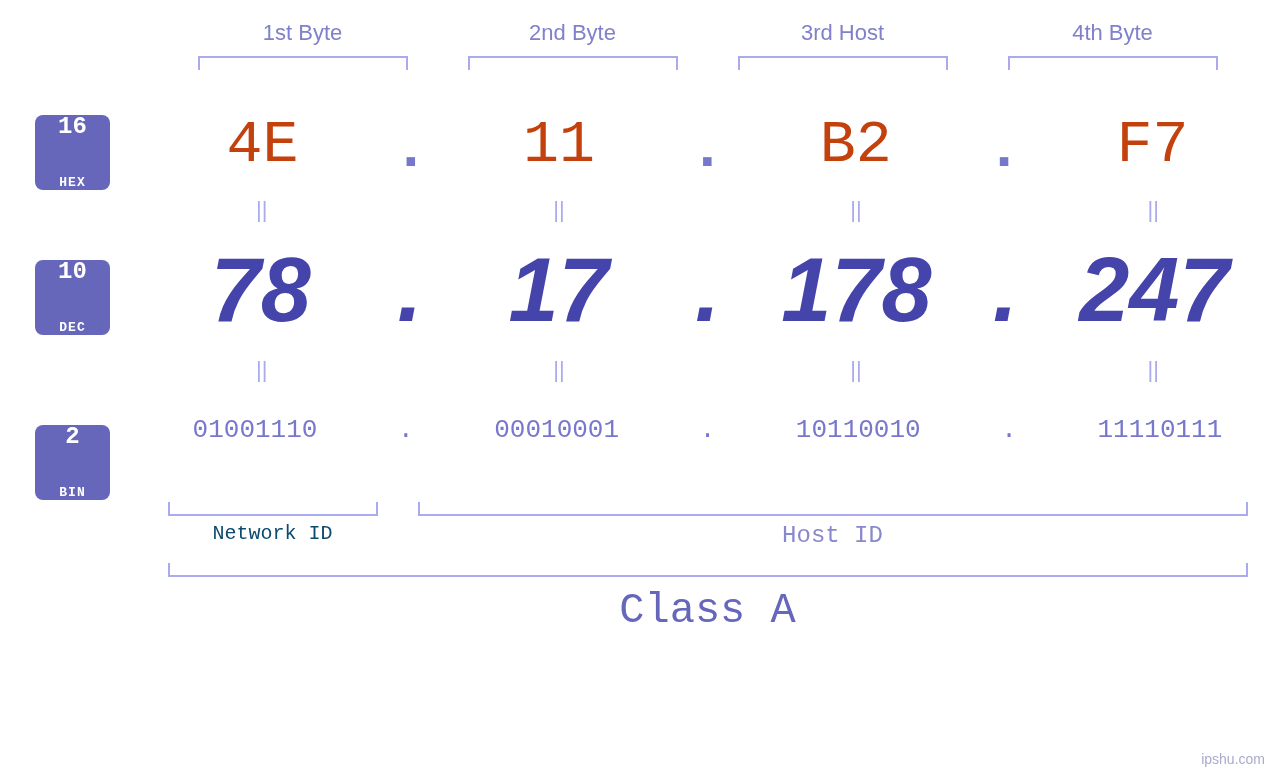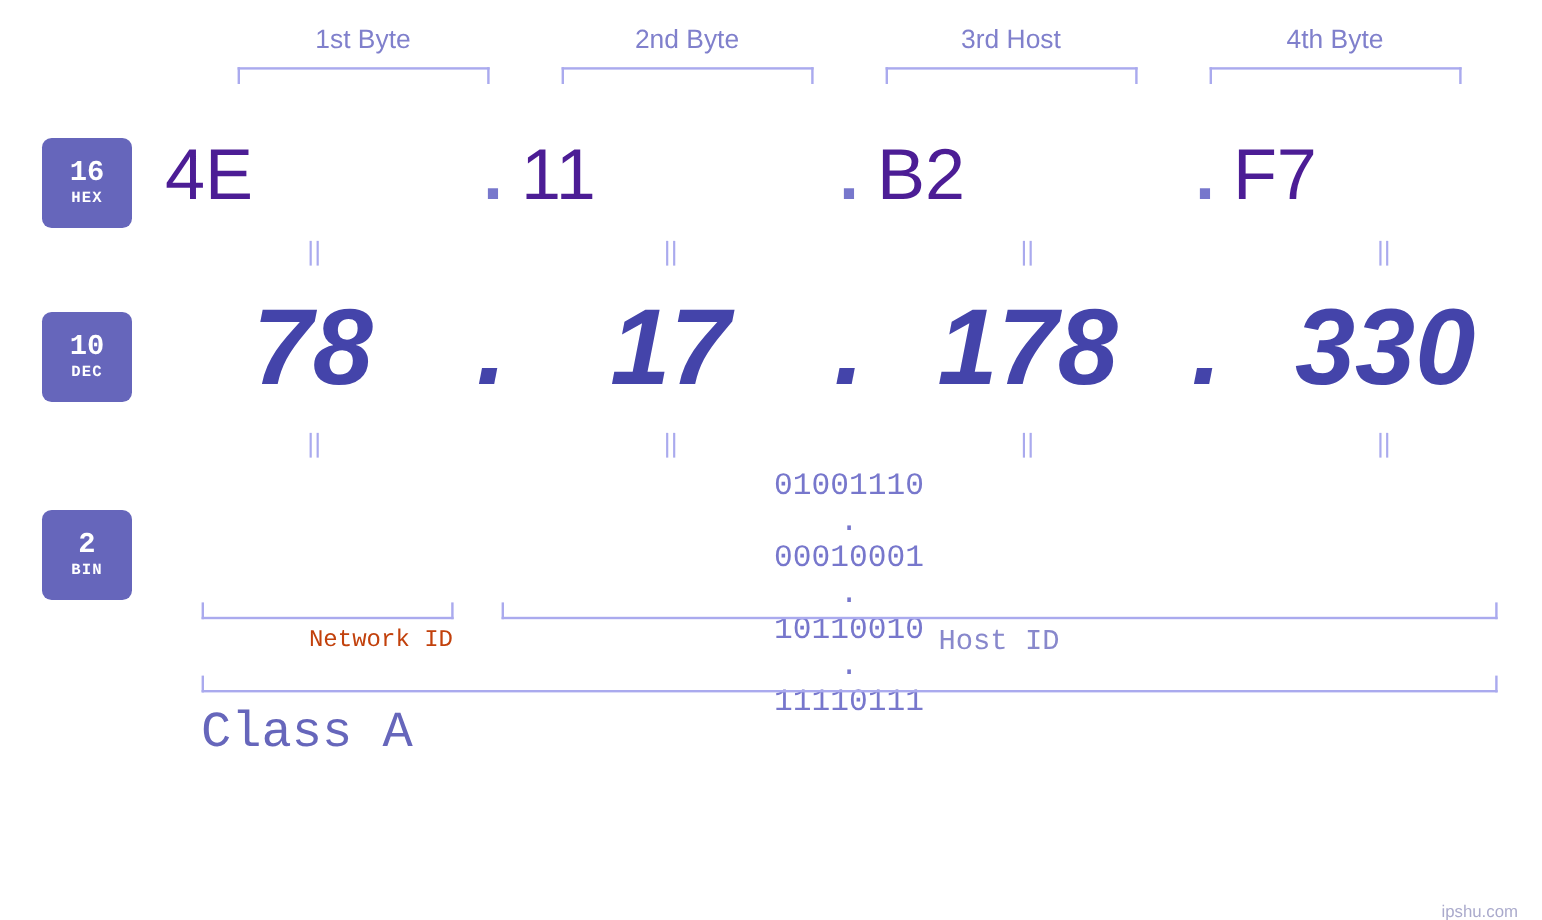--- a/index.html
+++ b/index.html
@@ -60,21 +60,21 @@
 
     .base-badge {
       background: #6666bb;
       color: white;
       border-radius: 8px;
       width: 75px;
       height: 75px;
       display: flex;
       flex-direction: column;
       align-items: center;
-      justify-content: center;
+      justify-content: space-between;
       margin-bottom: 0;
     }
 
     .base-num {
       font-size: 24px;
       font-weight: bold;
       line-height: 1;
     }
 
     .base-label {
@@ -85,26 +85,26 @@
 
     
     .hex-row {
       display: flex;
       align-items: center;
       justify-content: space-around;
       height: 90px;
     }
 
     .hex-value {
-      color: #4c1d95;
+      color: #c2410c;
       font-size: 60px;
-      font-family: Liberation Sans, sans-serif;
+      font-family: Liberation Mono, monospace;
       font-weight: 300;
       width: 250px;
-      text-align: left;
+      text-align: center;
     }
 
     .dot-hex {
       color: #7777cc;
       font-size: 60px;
       font-family: Arial, sans-serif;
       font-weight: bold;
     }
 
     
@@ -153,23 +153,22 @@
       display: flex;
       align-items: center;
       justify-content: space-around;
       height: 40px;
     }
 
     
     .bin-row {
       display: flex;
       align-items: center;
-      justify-content: flex-start;
+      justify-content: space-between;
       height: 80px;
-      flex-direction: column;
     }
 
     .bin-value {
       color: #7777cc;
       font-size: 26px;
       font-family: 'Courier New', Courier, monospace;
       width: 250px;
       text-align: center;
     }
 
@@ -275,21 +274,21 @@
         <div class="equals-sign">||</div>
       </div>
 
       <div class="dec-row">
         <div class="dec-value">78</div>
         <div class="dot-dec">.</div>
         <div class="dec-value">17</div>
         <div class="dot-dec">.</div>
         <div class="dec-value">178</div>
         <div class="dot-dec">.</div>
-        <div class="dec-value">330</div>
+        <div class="dec-value">247</div>
       </div>
 
       <div class="equals-row2" style="display:flex;align-items:center;justify-content:space-around;height:40px;">
         <div class="equals-sign">||</div>
         <div style="width:20px;"></div>
         <div class="equals-sign">||</div>
         <div style="width:20px;"></div>
         <div class="equals-sign">||</div>
         <div style="width:20px;"></div>
         <div class="equals-sign">||</div>
@@ -311,25 +310,25 @@
   <div style="display:flex; width:1080px; margin-left:130px; margin-top:2px;">
 
     <div style="width:210px; height:14px; border-bottom:2px solid #aaaaee; border-left:2px solid #aaaaee; border-right:2px solid #aaaaee; margin-right:0;"></div>
 
     <div style="width:40px;"></div>
 
     <div style="flex:1; height:14px; border-bottom:2px solid #aaaaee; border-left:2px solid #aaaaee; border-right:2px solid #aaaaee;"></div>
   </div>
 
   <div style="display:flex; width:1080px; margin-left:130px; margin-top:6px;">
-    <div style="width:210px; text-align:right; color:#c2410c; font-size:20px; font-family:'Courier New',monospace;">Network ID</div>
+    <div style="width:210px; text-align:center; color:#0c4a6e; font-size:20px; font-family:'Courier New',monospace;">Network ID</div>
     <div style="width:40px;"></div>
     <div style="flex:1; text-align:center; color:#8888cc; font-size:24px; font-family:'Courier New',monospace;">Host ID</div>
   </div>
 
-  <div style="display:flex; width:1080px; margin-left:130px; flex-direction:column; align-items:flex-start; margin-top:14px;">
+  <div style="display:flex; width:1080px; margin-left:130px; flex-direction:column; align-items:center; margin-top:14px;">
     <div style="width:100%; height:14px; border-bottom:2px solid #aaaaee; border-left:2px solid #aaaaee; border-right:2px solid #aaaaee;"></div>
     <div style="color:#6666bb; font-size:42px; font-family:'Courier New',monospace; text-align:center; margin-top:10px;">Class A</div>
   </div>
 
   <div class="watermark">ipshu.com</div>
 
 </div>
 
 </body></html>

